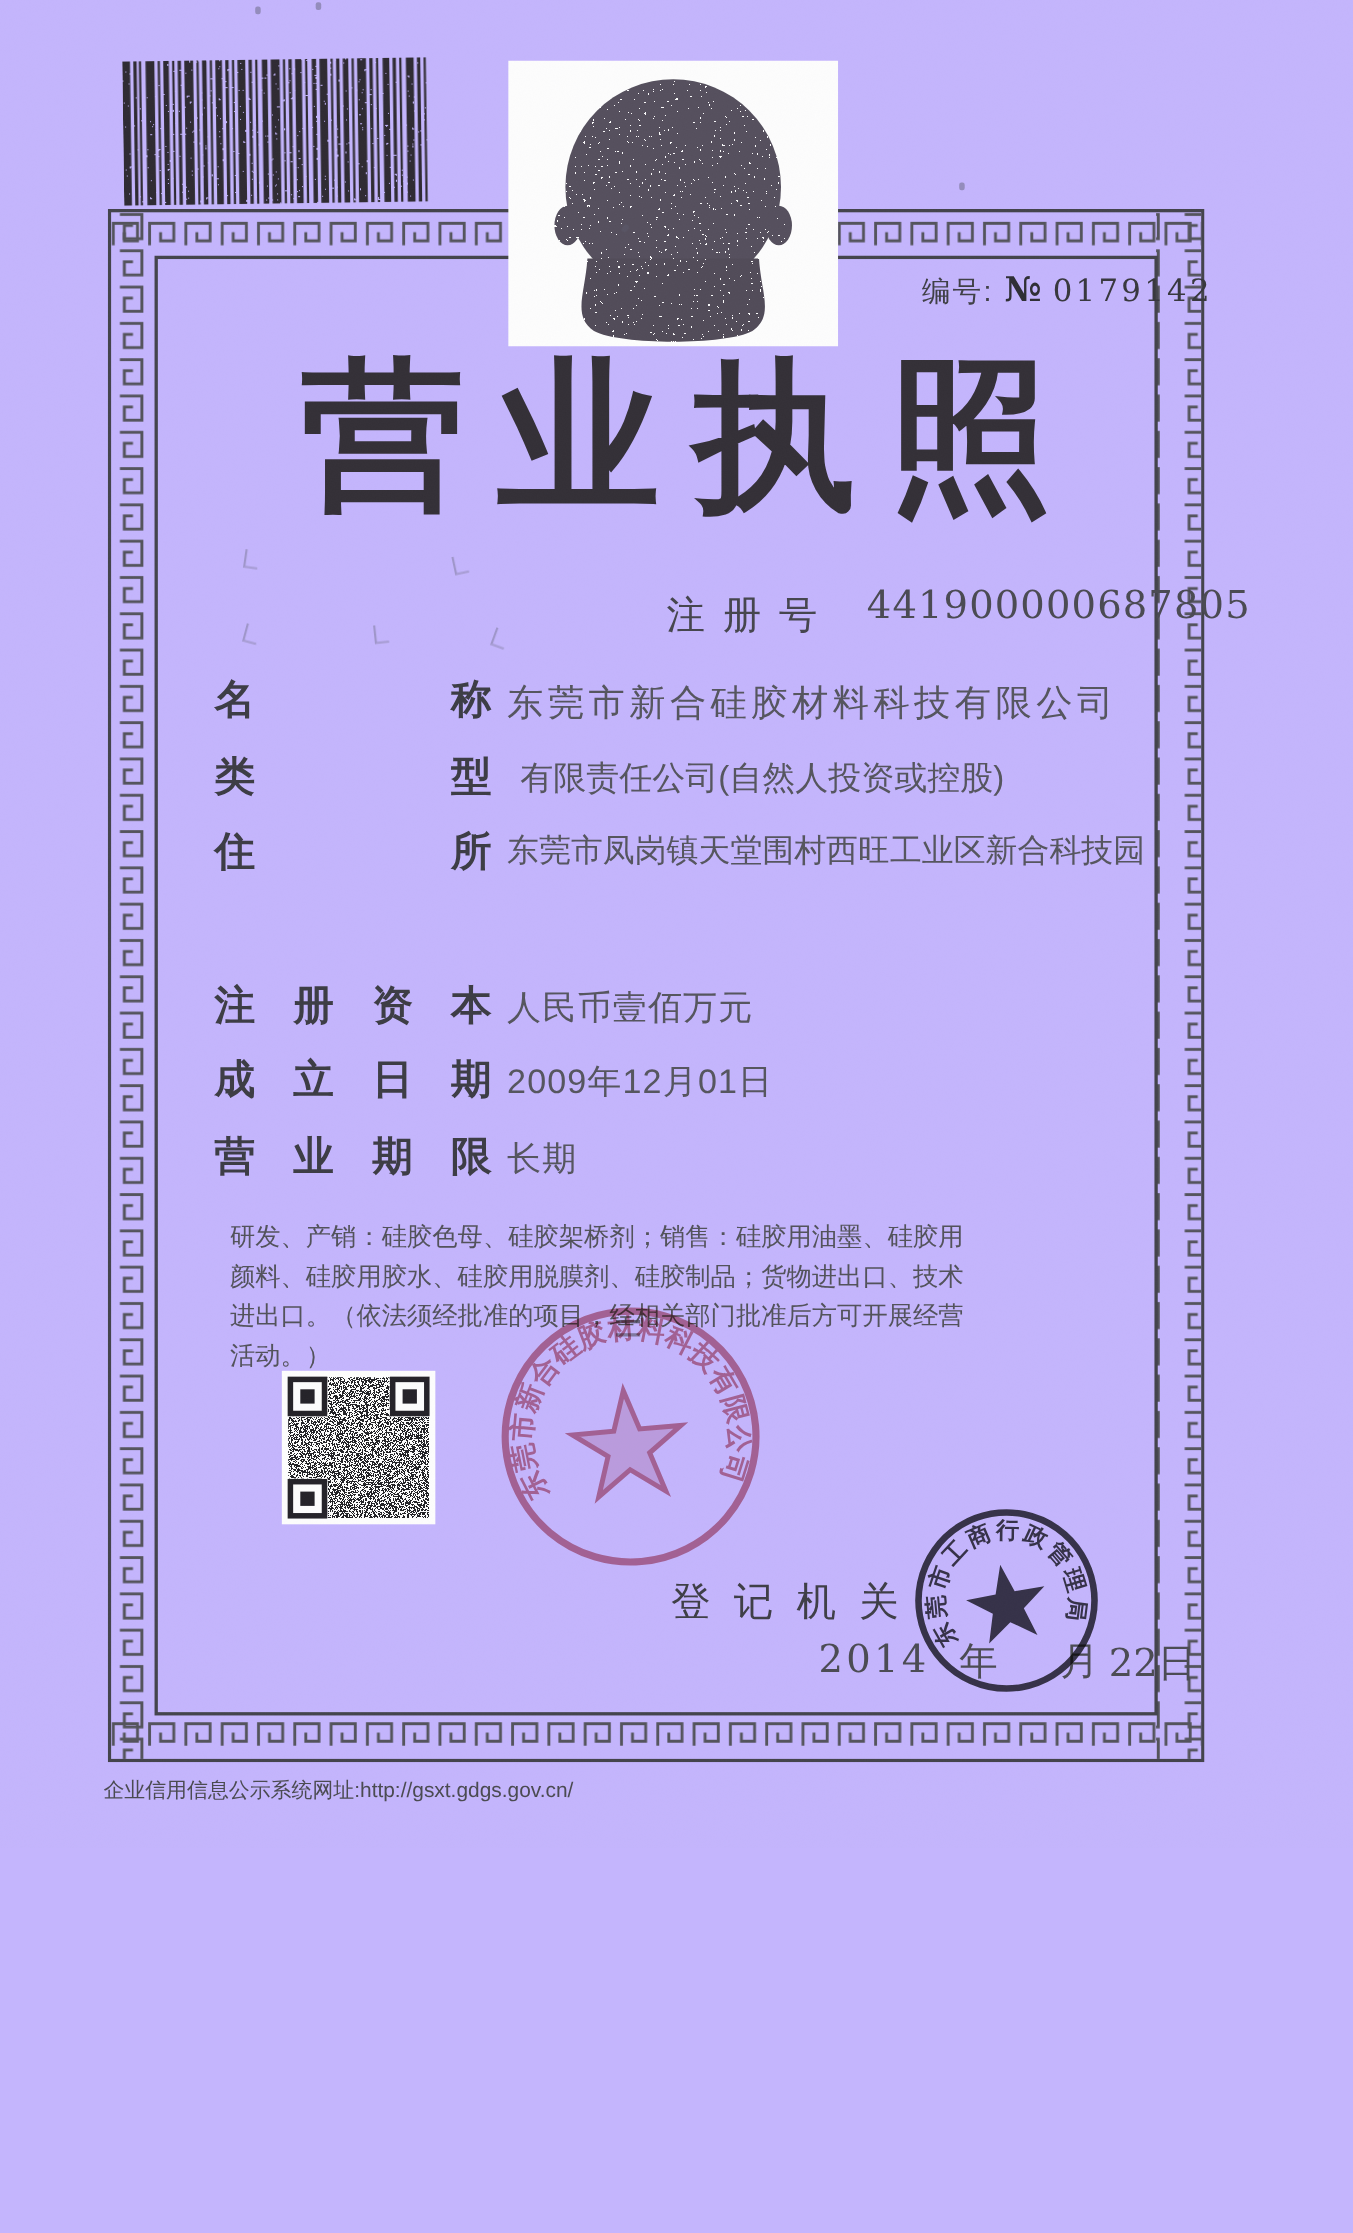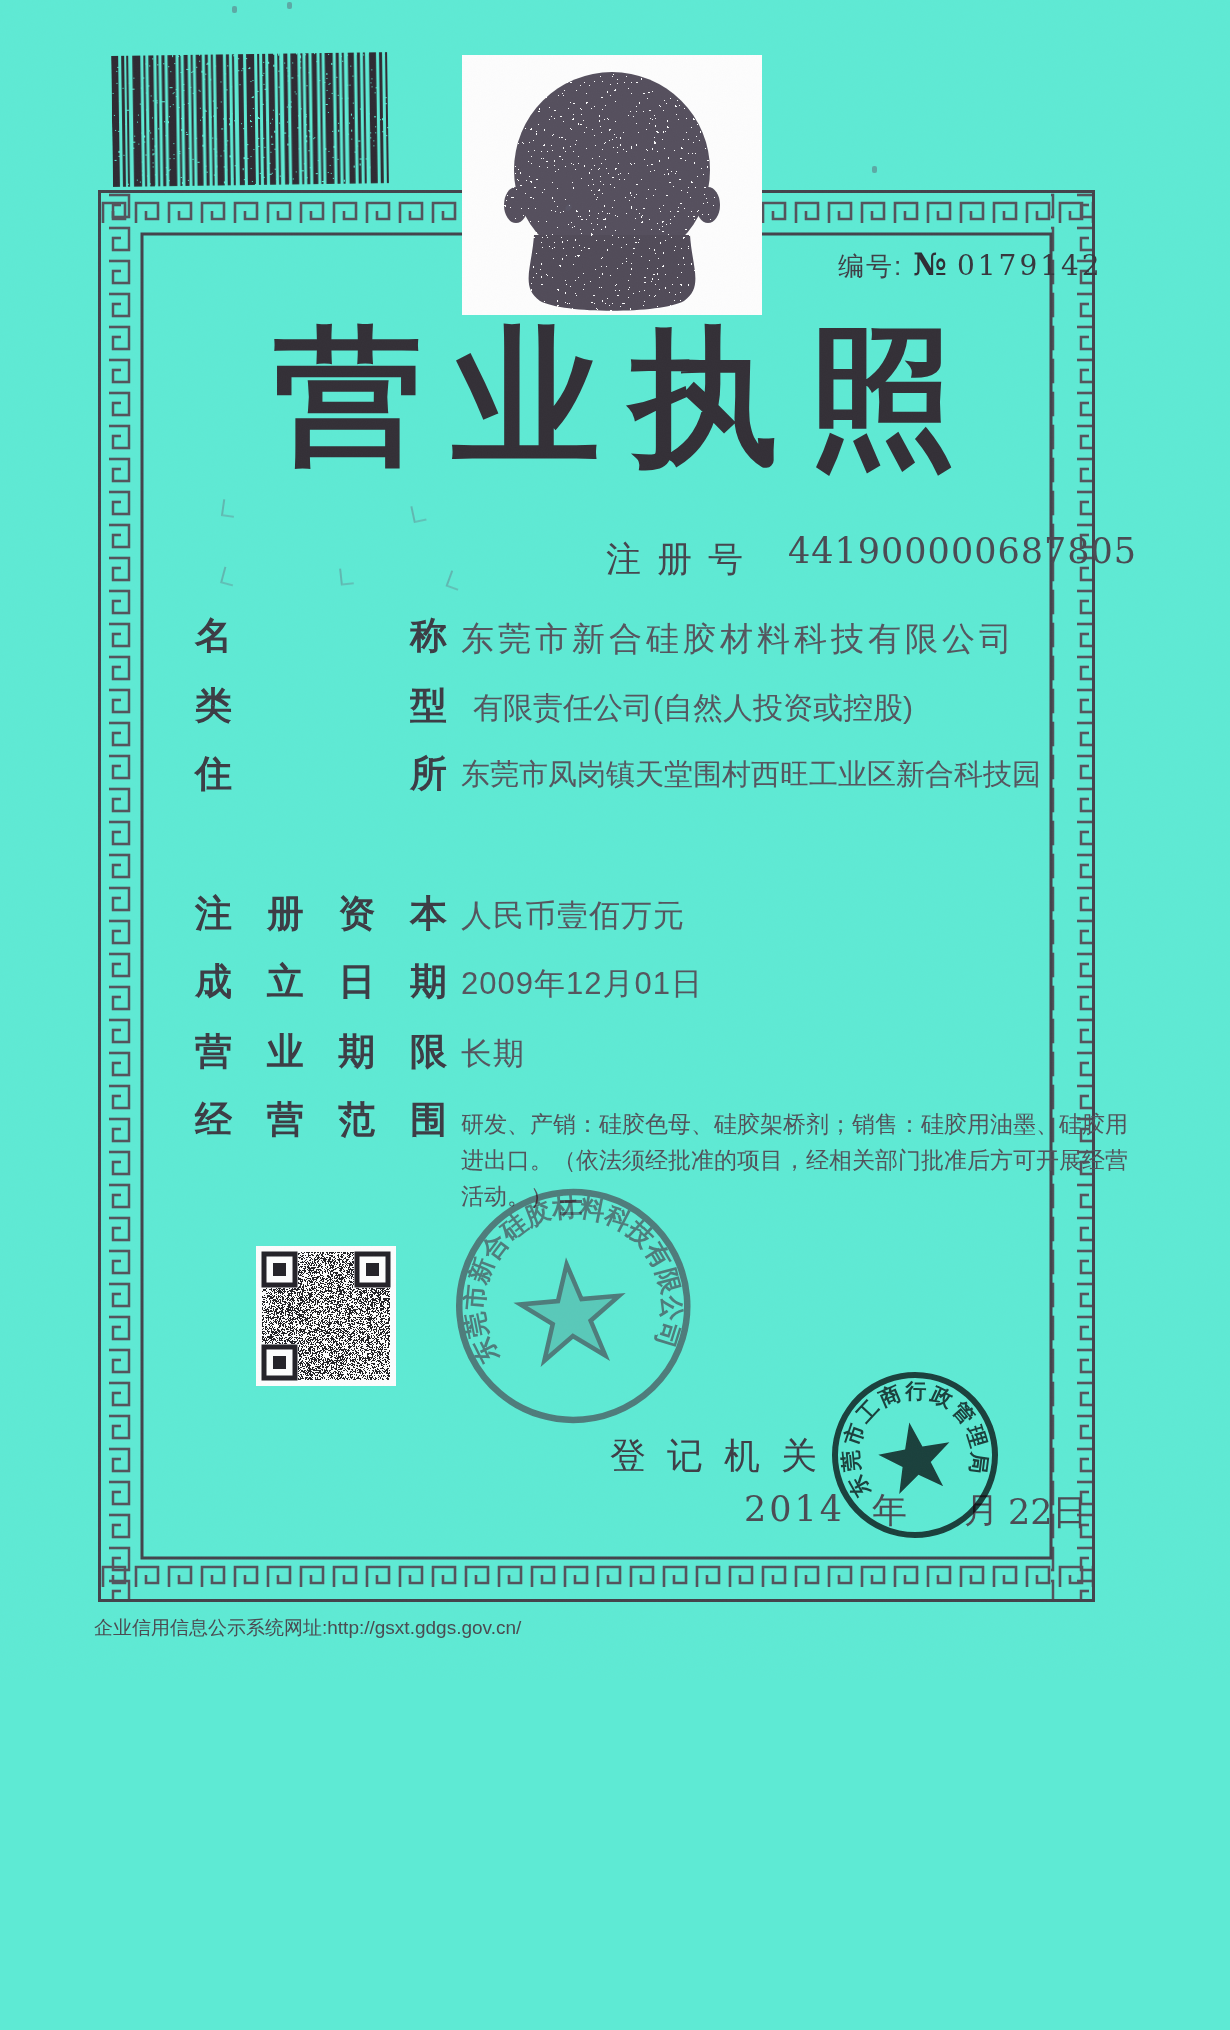--- a/index.html
+++ b/index.html
@@ -1,18 +1,18 @@
 <!DOCTYPE html>
 <html><head>
 <meta charset="utf-8">
 <style>
   html,body{margin:0;padding:0;background:#ffffff;}
   .canvas{
     position:relative;width:1230px;height:2030px;overflow:hidden;
-    background:#5eead4;
+    background:#c4b5fd;
     font-family:"Liberation Sans", sans-serif;
     color:#3c3c44;
   }
   .abs{position:absolute;}
   
   .serial{left:838px;top:246px;display:flex;align-items:baseline;gap:10px;}
   .serial .lbl{font-size:26px;color:#3f3f46;letter-spacing:2px;}
   .serial .mark{font-size:31px;font-weight:700;font-family:"DejaVu Serif", serif;color:#2e2e34;}
   .serial .num{font-size:28px;letter-spacing:3px;font-family:"DejaVu Serif", serif;color:#37373d;}
   
@@ -166,23 +166,23 @@
   </div>
   <div class="row" style="top:960px;">
     <div class="row-label">成立日期</div>
     <div class="row-value">2009年12月01日</div>
   </div>
   <div class="row" style="top:1030px;">
     <div class="row-label">营业期限</div>
     <div class="row-value">长期</div>
   </div>
   <div class="row" style="top:1098px;">
-    <div class="row-label">经营范围</div>
     <div class="scope-lines">
       <div class="scope-line">研发、产销：硅胶色母、硅胶架桥剂；销售：硅胶用油墨、硅胶用</div>
+      <div class="scope-line">颜料、硅胶用胶水、硅胶用脱膜剂、硅胶制品；货物进出口、技术</div>
       <div class="scope-line">进出口。（依法须经批准的项目，经相关部门批准后方可开展经营</div>
       <div class="scope-line">活动。）</div>
     </div>
   </div>
 
   <div class="micro-lines"></div>
 
   <svg class="abs" style="left:256px;top:1246px;" width="140" height="140" viewBox="0 0 140 140">
     <defs>
       <filter id="qrErode" x="-5%" y="-5%" width="110%" height="110%">

